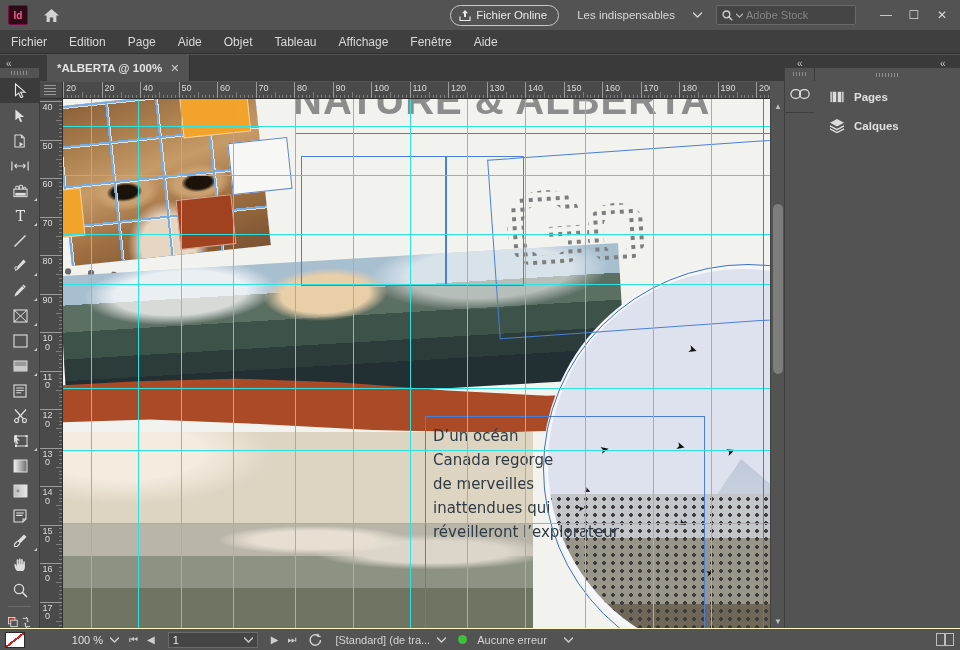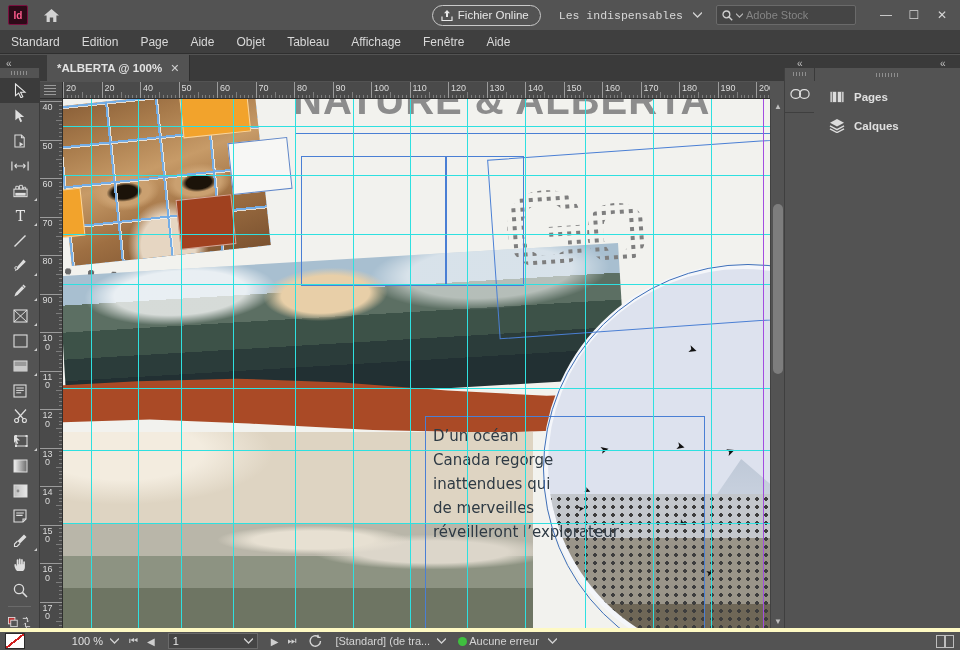--- a/index.html
+++ b/index.html
@@ -27,22 +27,22 @@
     width:26px; height:26px; margin-left:10px;
     display:flex; align-items:center; justify-content:center;
   }
   .tb-spacer { flex:1; }
   .publish-btn {
     height:21px; padding:0 11px 0 8px; border:1px solid #c9c9c9;
     border-radius:11px; display:flex; align-items:center; gap:5px;
     font-size:11.5px; color:#e8e8e8; background:transparent;
   }
   .workspace-sel {
-    display:flex; align-items:center; gap:10px; margin-left:18px;
-    font-size:11.5px; color:#d8d8d8;font-family:Liberation Mono, monospace;
+    display:flex; align-items:center; gap:18px; margin-left:18px;
+    font-size:11.5px; color:#d8d8d8;
   }
   .stock-search {
     margin-left:14px; width:140px; height:20px; background:#454545;
     border:1px solid #6a6a6a; border-radius:2px;
     display:flex; align-items:center; gap:3px; padding:0 5px;
   }
   .stock-search .ph { color:#858585; font-size:11px; }
   .wincontrols { display:flex; margin-left:16px; margin-right:4px; }
   .wincontrols div {
     width:28px; height:24px; display:flex; align-items:center;
@@ -262,32 +262,32 @@
   .dock-wide .grip span { width:24px;height:4px;
     background:repeating-linear-gradient(to right,#8e8e8e 0 1px,transparent 1px 3px);}
   .panel-item {
     height:29px; display:flex; align-items:center; gap:9px; padding-left:14px;
     font-size:11.5px; font-weight:bold; color:#e0e0e0;
   }
 
   
   .statusbar {
     position:absolute; left:0; top:628px; width:960px; height:22px;
-    background:#535353; border-top:4px solid #fef9c3;
+    background:#535353; border-top:1px solid #fef9c3;
     display:flex; align-items:center;
   }
   .sb-swatch { width:20px;height:16px;margin-left:5px;background:#fff;border:1px solid #2b2b2b;
     background-image:linear-gradient(to bottom right,transparent calc(50% - 1px),#d02020 calc(50% - 1px),#d02020 calc(50% + 1px),transparent calc(50% + 1px));}
   .zoom-field { margin-left:22px; width:56px; font-size:11px; color:#e0e0e0; text-align:right; }
   .cv { color:#cfcfcf; font-size:9px; margin-left:7px; }
   .pg-nav { display:flex; align-items:center; gap:9px; margin-left:10px; color:#cfcfcf; font-size:10px; }
   .pg-input { width:90px; height:16px; background:#454545; border:1px solid #6a6a6a;
     display:flex; align-items:center; justify-content:space-between; padding:0 4px;
     font-size:11px; color:#eaeaea; margin:0 4px; }
-  .preflight { display:flex; align-items:center; gap:2px; margin-left:12px; font-size:11px; }
+  .preflight { display:flex; align-items:center; gap:10px; margin-left:12px; font-size:11px; }
   .greendot { width:9px;height:9px;border-radius:50%;background:#3fbf3f; }
   .sb-spread { margin-left:auto; margin-right:6px; display:flex; gap:0; }
   .sb-spread .cell { width:9px;height:13px;border:1px solid #bdbdbd; }
   svg { display:block; }
 </style>
 </head>
 <body>
 
 <div class="app">
 
@@ -323,21 +323,21 @@
       <span class="ph">Adobe Stock</span>
     </div>
     <div class="wincontrols">
       <div>—</div>
       <div>☐</div>
       <div>✕</div>
     </div>
   </div>
 
   <div class="menubar">
-    <div class="mi">Standard</div>
+    <div class="mi">Fichier</div>
     <div class="mi">Edition</div>
     <div class="mi">Page</div>
     <div class="mi">Aide</div>
     <div class="mi">Objet</div>
     <div class="mi">Tableau</div>
     <div class="mi">Affichage</div>
     <div class="mi">Fenêtre</div>
     <div class="mi">Aide</div>
   </div>
 
@@ -917,22 +917,22 @@
         <span class="bird" style="left:30px;top:236px;transform:rotate(-8deg);font-size:8px;">➤</span>
         <span class="bird" style="left:130px;top:250px;transform:rotate(30deg);font-size:9px;">➤</span>
         <span class="bird" style="left:158px;top:300px;transform:rotate(-14deg);font-size:9px;">➤</span>
       </div>
 
       <div class="headline">NATURE &amp; ALBERTA</div>
       <div class="gogo">Go</div>
       <div class="bodytext">
         <div>D’un océan</div>
         <div>Canada regorge</div>
+        <div>de merveilles</div>
         <div>inattendues qui</div>
-        <div>de merveilles</div>
         <div>réveilleront l’explorateur</div>
       </div>
 
       <div class="frame-box" style="left:362px;top:372px;width:280px;height:218px;"></div>
       <div class="frame-box" style="left:430px;top:104px;width:330px;height:180px;transform:rotate(-4deg);"></div>
       <div class="frame-box" style="left:238px;top:112px;width:145px;height:130px;"></div>
       <div class="frame-box" style="left:383px;top:112px;width:78px;height:130px;"></div>
       <div class="frame-box" style="left:232px;top:28px;width:500px;height:62px;"></div>
       <div class="frame-box" style="left:480px;top:220px;width:410px;height:410px;border-radius:50%;border-color:#3e6fb8;"></div>
 

